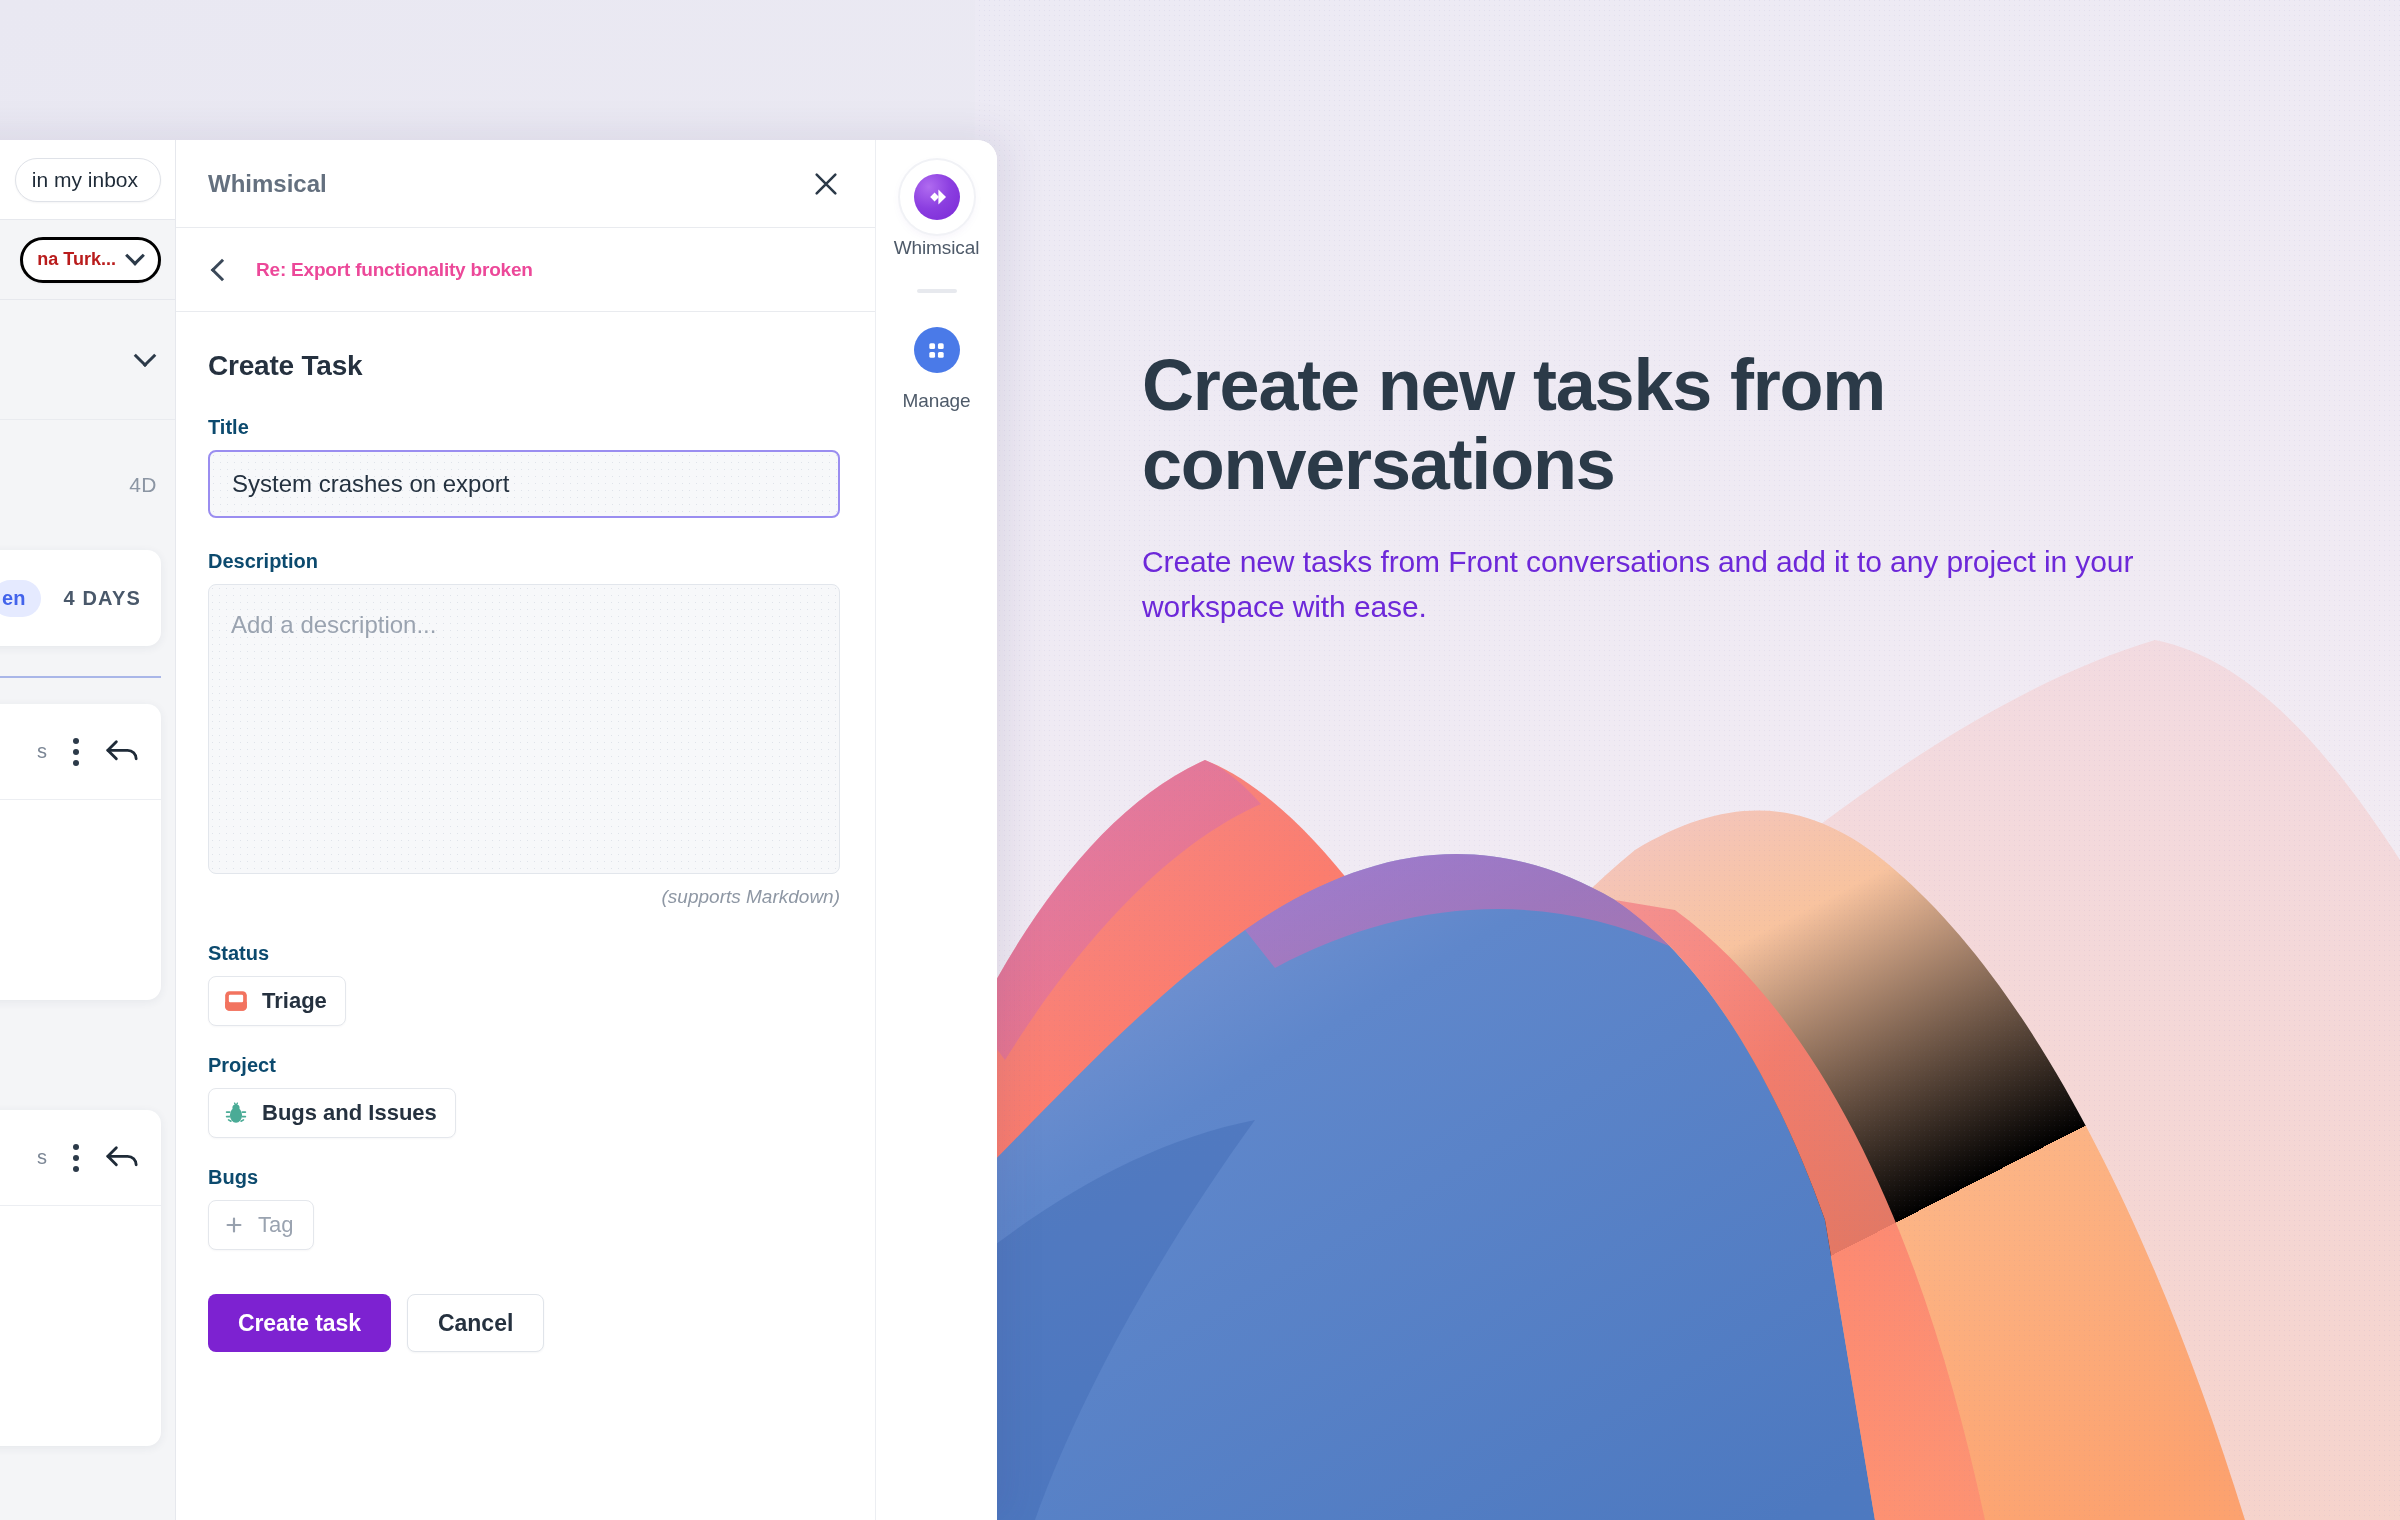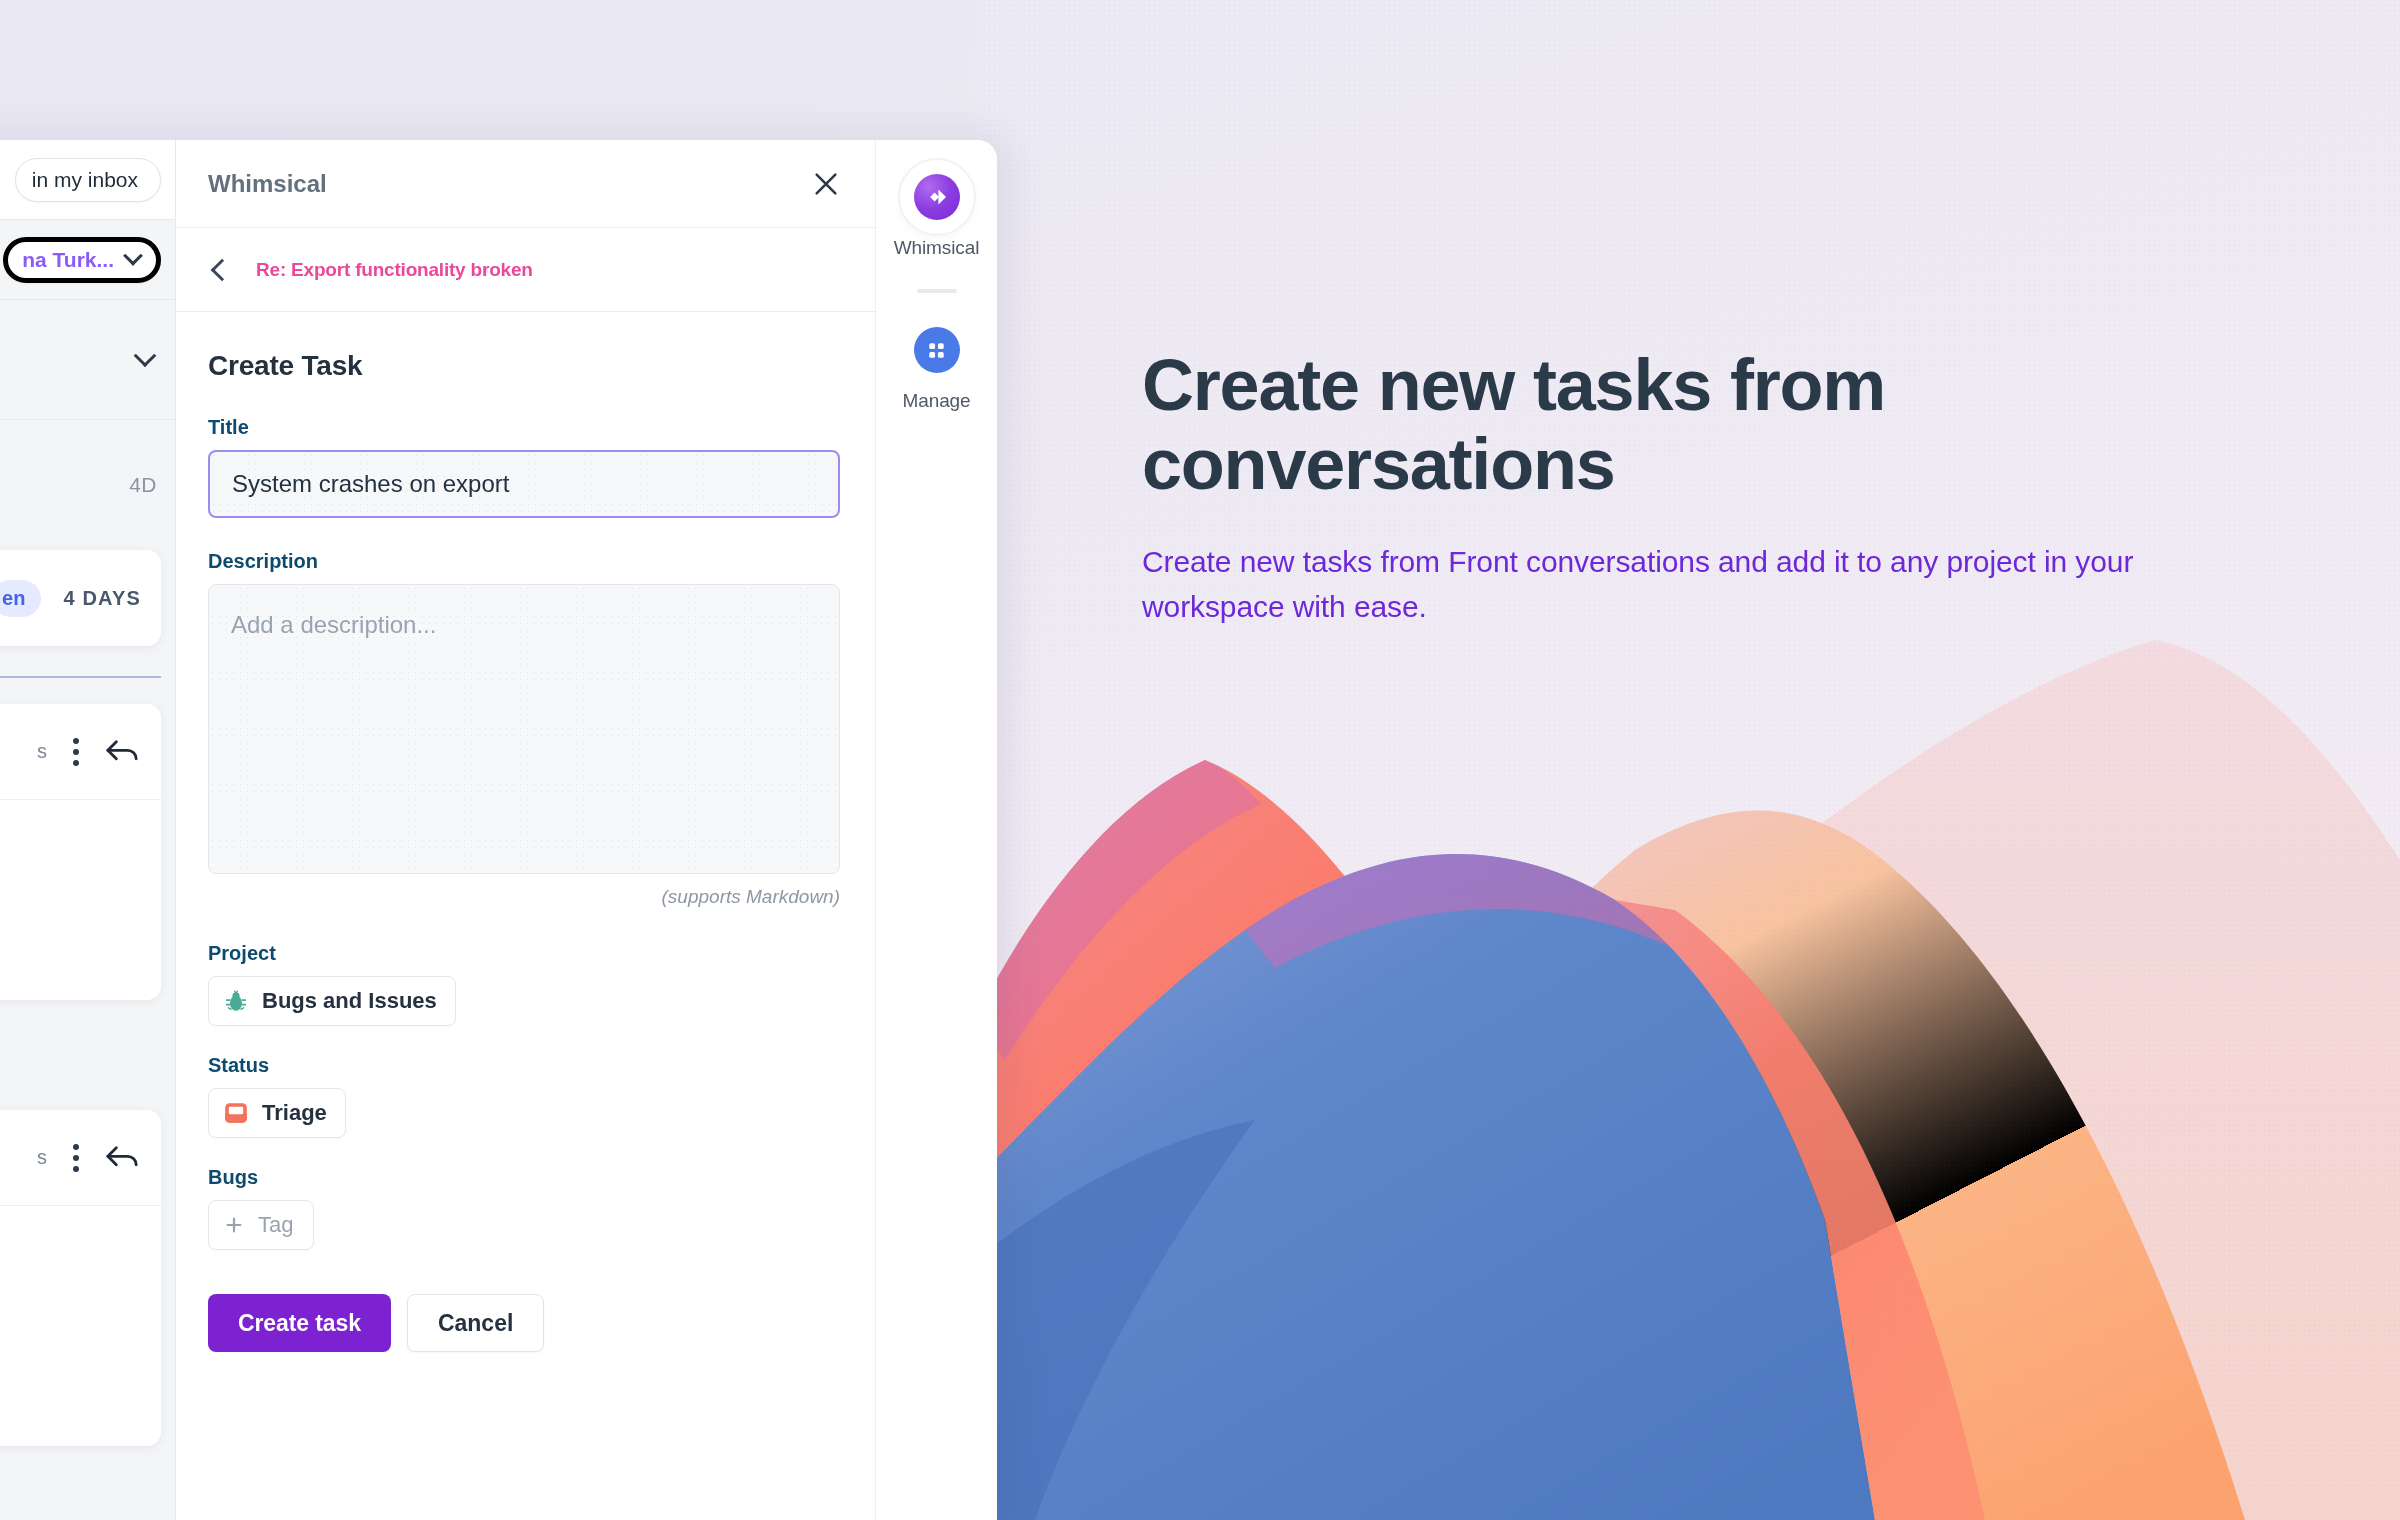--- a/index.html
+++ b/index.html
@@ -117,31 +117,31 @@
   .front-subbar {
     height: 80px;
     background: #f4f5f7;
     border-bottom: 1px solid #e6e8ed;
     display: flex;
     align-items: center;
     justify-content: flex-end;
     padding-right: 14px;
   }
   .pill-drop {
-    border: 5px solid #000000;
+    border: 3px solid #000000;
     border-radius: 999px;
     background: #fff;
     height: 46px;
     display: flex;
     align-items: center;
     gap: 12px;
     padding: 0 16px 0 14px;
-    font-size: 21px;
-    font-weight: 700;
-    color: #8b5cf6;
+    font-size: 18px;
+    font-weight: 700;
+    color: #b91c1c;
     white-space: nowrap;
     box-shadow: 0 1px 2px rgba(30,40,60,.05);
   }
   .chev {
     width: 16px; height: 16px;
     border-right: 3px solid #2c3a49;
     border-bottom: 3px solid #2c3a49;
     transform: rotate(45deg) translate(-3px,-3px);
   }
   .chev.small {
@@ -609,20 +609,34 @@
         <span>System crashes on export</span>
       </div>
 
       <div class="field-label">Description</div>
       <div class="textarea dotted">
         <span>Add a description...</span>
       </div>
       <div class="markdown-note">(supports Markdown)</div>
 
       <div class="group">
+        <div class="field-label">Status</div>
+        <div class="chip">
+          <span class="ico-tray">
+            <svg viewBox="0 0 24 24">
+              <rect x="2" y="3" width="20" height="18" rx="4" fill="#f2735f"></rect>
+              <path d="M2 13 H8 l1.6 2.6 h4.8 L16 13 H22 V17 a4 4 0 0 1-4 4 H6 a4 4 0 0 1-4-4 Z" fill="#f2735f"></path>
+              <rect x="5.4" y="6.2" width="13.2" height="7" rx="1.2" fill="#ffffff"></rect>
+            </svg>
+          </span>
+          <span>Triage</span>
+        </div>
+      </div>
+
+      <div class="group">
         <div class="field-label">Project</div>
         <div class="chip">
           <span class="ico-bug">
             <svg viewBox="0 0 24 24" fill="#4aab96">
               <ellipse cx="12" cy="14" rx="5.6" ry="7"></ellipse>
               <ellipse cx="12" cy="7.2" rx="3.3" ry="3"></ellipse>
               <rect x="10.6" y="2.2" width="1.3" height="3.4" rx=".6" transform="rotate(-28 11.2 3.9)"></rect>
               <rect x="12.1" y="2.2" width="1.3" height="3.4" rx=".6" transform="rotate(28 12.8 3.9)"></rect>
               <rect x="2.6" y="10.4" width="4.2" height="1.5" rx=".7"></rect>
               <rect x="17.2" y="10.4" width="4.2" height="1.5" rx=".7"></rect>
@@ -630,34 +644,20 @@
               <rect x="17.2" y="14.6" width="4.2" height="1.5" rx=".7"></rect>
               <rect x="4.2" y="18.2" width="4" height="1.5" rx=".7" transform="rotate(28 6.2 19)"></rect>
               <rect x="15.8" y="18.2" width="4" height="1.5" rx=".7" transform="rotate(-28 17.8 19)"></rect>
             </svg>
           </span>
           <span>Bugs and Issues</span>
         </div>
       </div>
 
       <div class="group">
-        <div class="field-label">Status</div>
-        <div class="chip">
-          <span class="ico-tray">
-            <svg viewBox="0 0 24 24">
-              <rect x="2" y="3" width="20" height="18" rx="4" fill="#f2735f"></rect>
-              <path d="M2 13 H8 l1.6 2.6 h4.8 L16 13 H22 V17 a4 4 0 0 1-4 4 H6 a4 4 0 0 1-4-4 Z" fill="#f2735f"></path>
-              <rect x="5.4" y="6.2" width="13.2" height="7" rx="1.2" fill="#ffffff"></rect>
-            </svg>
-          </span>
-          <span>Triage</span>
-        </div>
-      </div>
-
-      <div class="group">
         <div class="field-label">Bugs</div>
         <div class="chip tag">
           <span class="ico-plus">
             <svg viewBox="0 0 24 24" fill="none" stroke="currentColor" stroke-width="2.4" stroke-linecap="round">
               <path d="M12 5 V19 M5 12 H19"></path>
             </svg>
           </span>
           <span>Tag</span>
         </div>
       </div>

